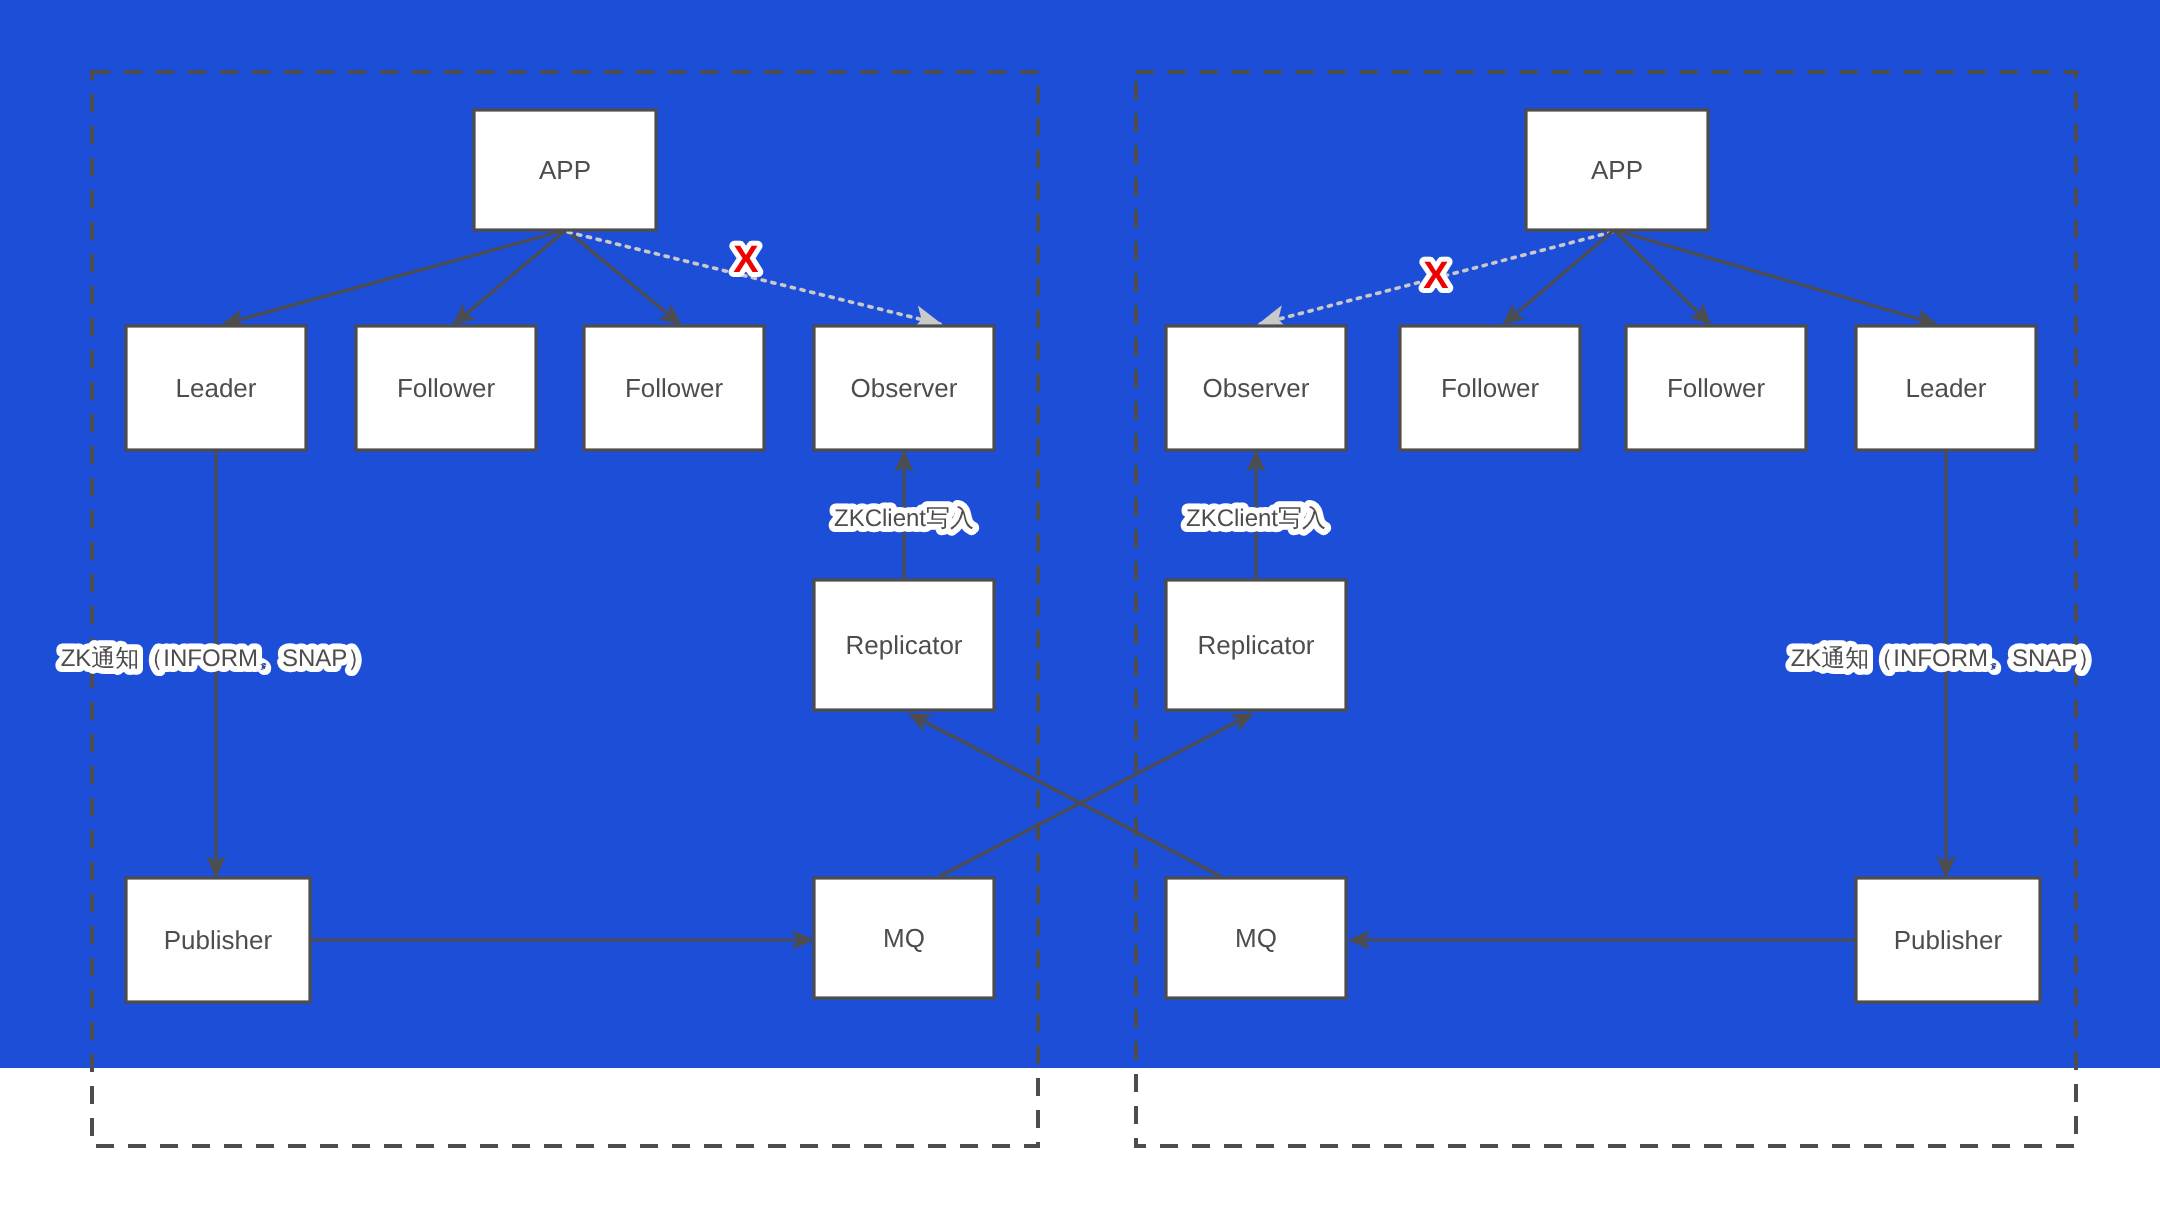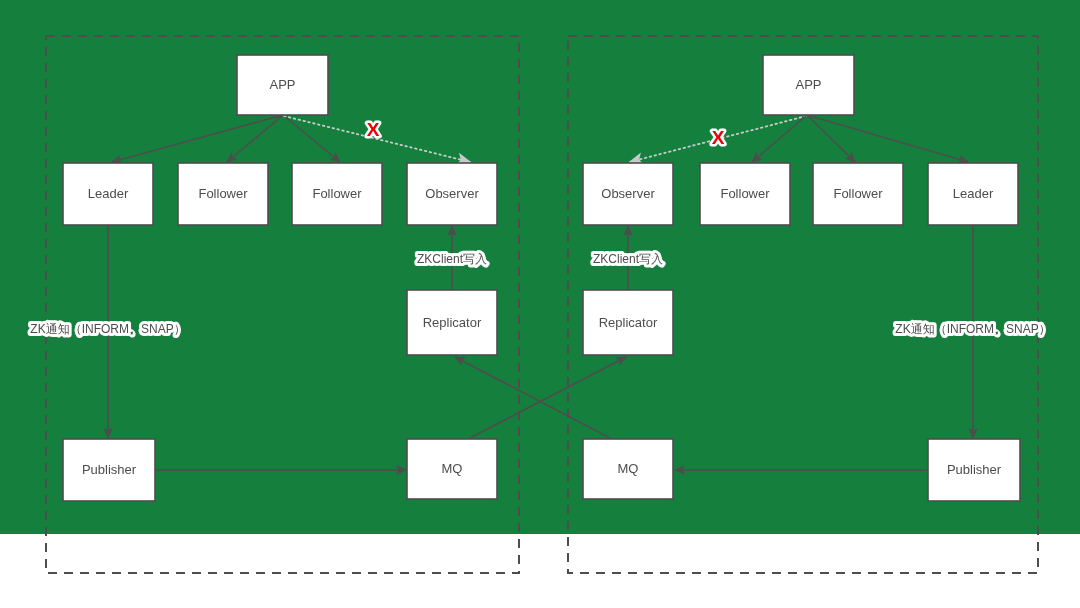--- a/index.html
+++ b/index.html
@@ -11,21 +11,21 @@
   body {
     width: 1080px;
     height: 608px;
     font-family: "Liberation Sans", "DejaVu Sans", sans-serif;
     overflow: hidden;
   }
   #diagram-root {
     position: relative;
     width: 1080px;
     height: 534px;
-    background: #15803d;
+    background: #1d4ed8;
   }
   svg.canvas {
     position: absolute;
     left: 0;
     top: 0;
     width: 1080px;
     height: 608px;
     display: block;
   }
   .zone-frame {

